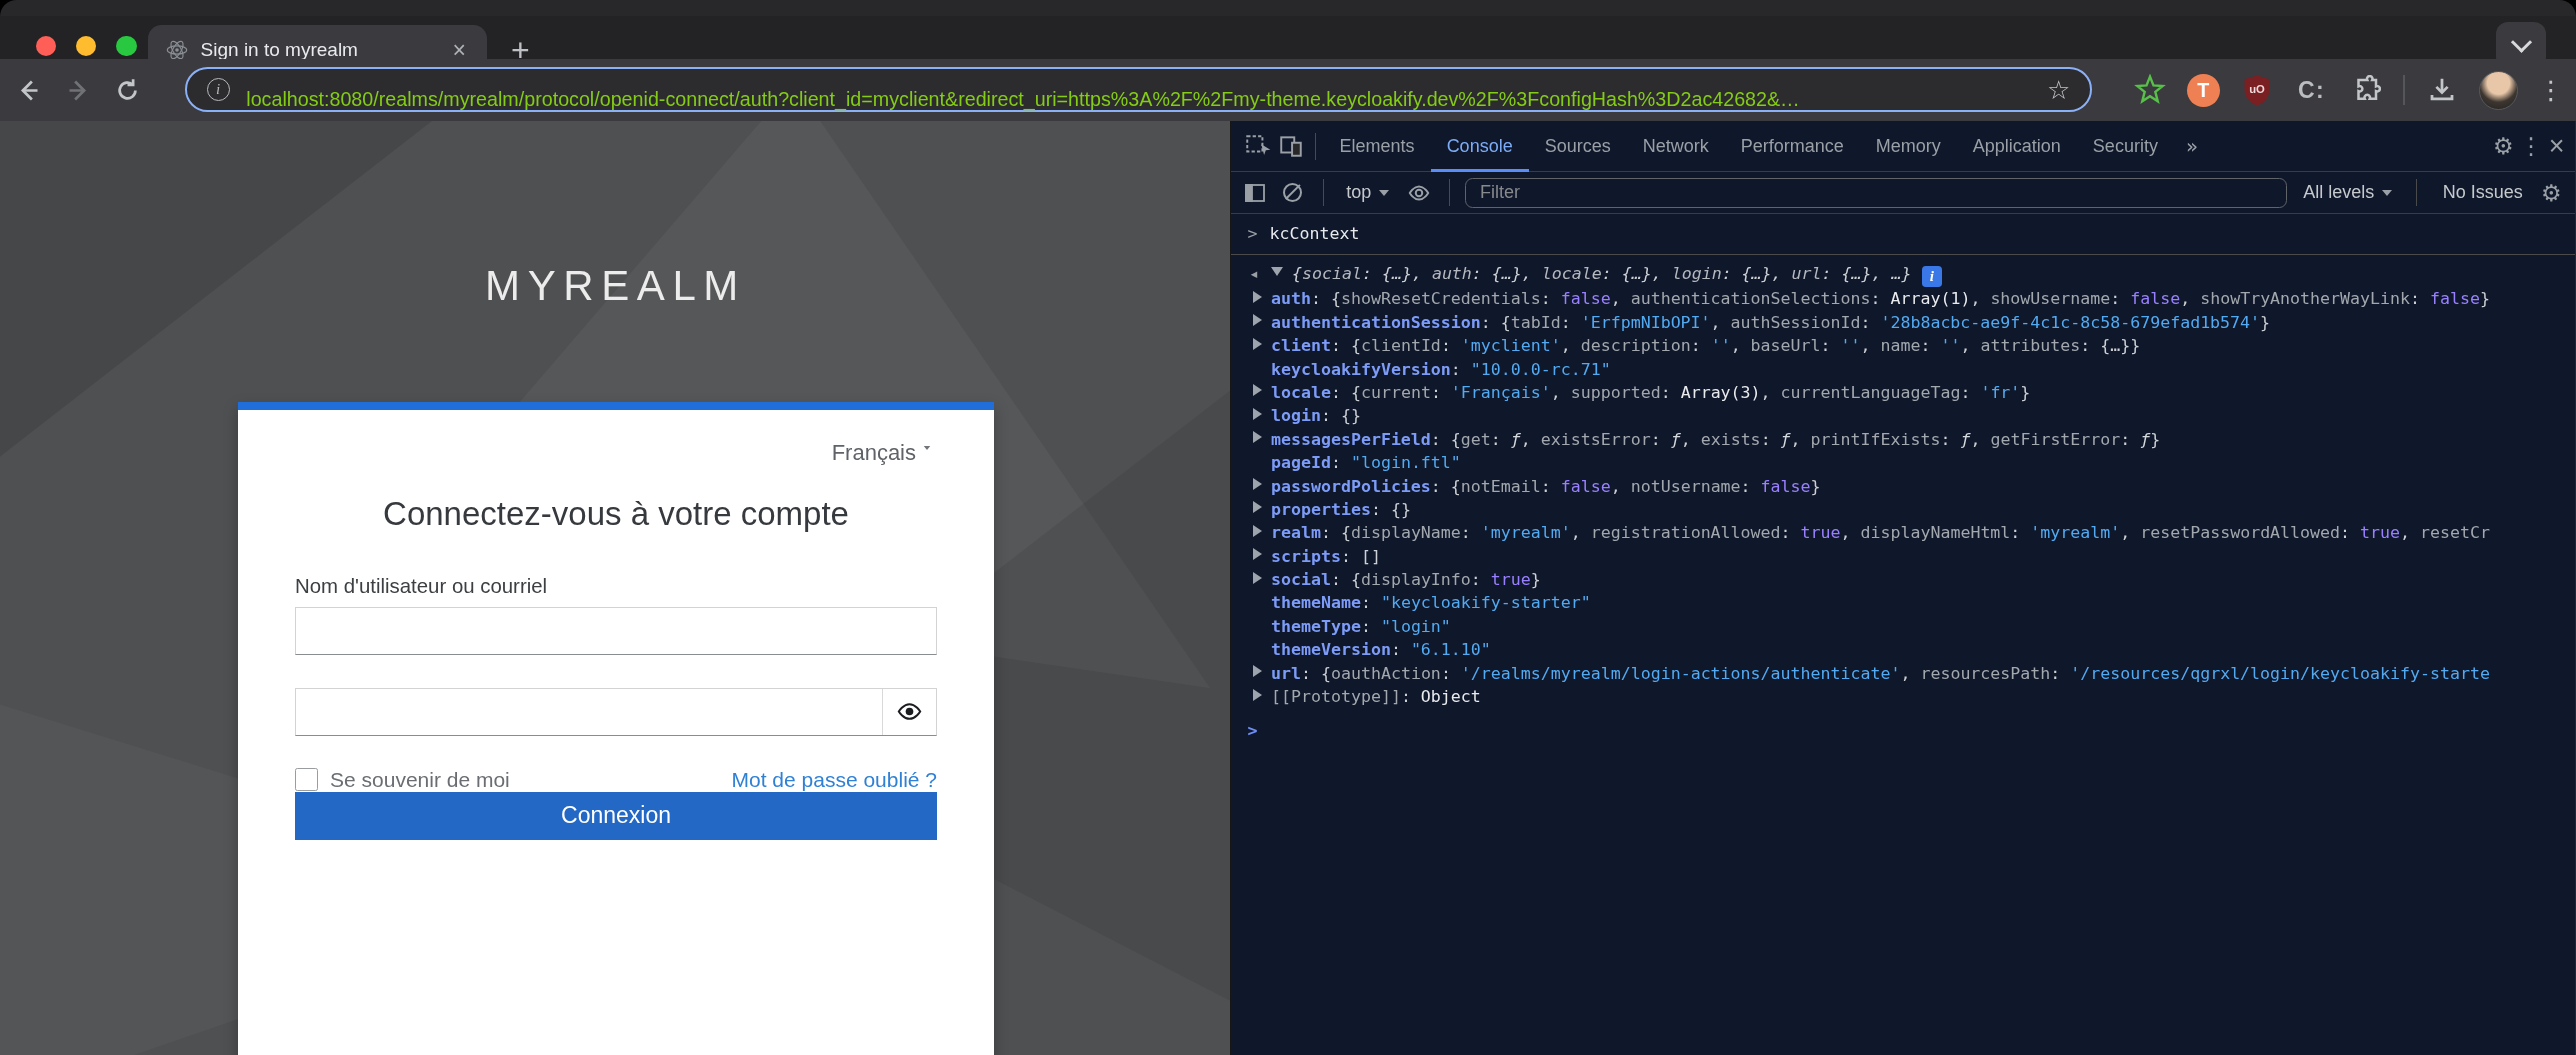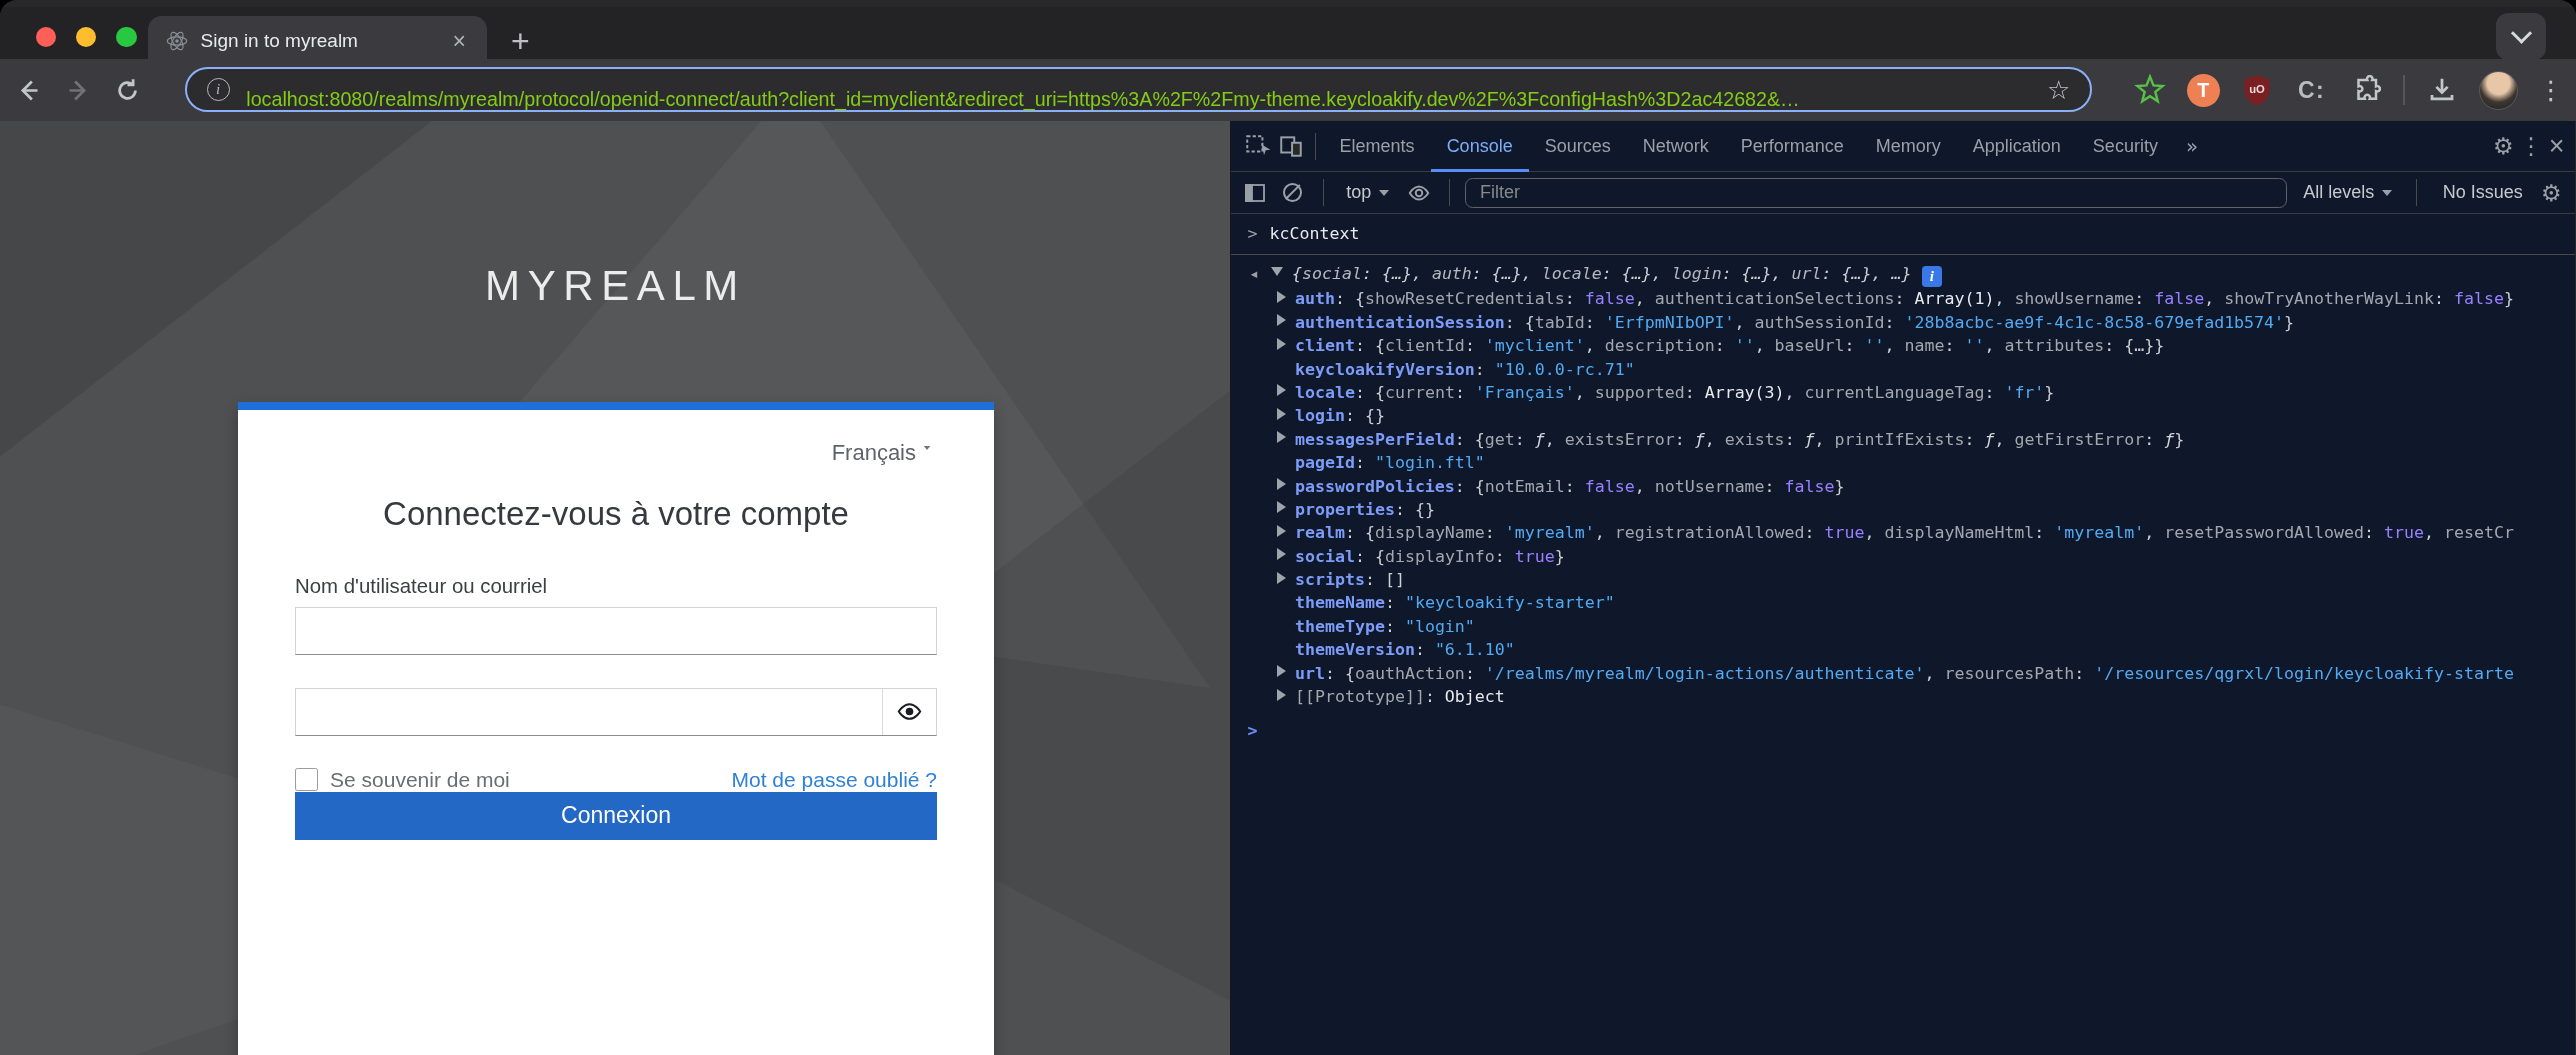--- a/index.html
+++ b/index.html
@@ -1,21 +1,21 @@
 <!DOCTYPE html>
 <html style="font-size:12px"><head>
 <meta charset="utf-8">
 <style>
   html,body{margin:0;padding:0;background:#000;}
   *{box-sizing:border-box;}
   #screen{position:relative;width:2576px;height:1056px;background:#28282b;border-radius:16.6px 16.6px 0 0;overflow:hidden;
           font-family:"Liberation Sans",sans-serif;}
 
   
-  .titlebar{position:absolute;left:0;top:7px;width:100%;height:59px;background:#232326;}
+  .titlebar{position:absolute;left:0;top:16px;width:100%;height:59px;background:#232326;}
   .lights{position:absolute;left:36px;top:19.7px;display:flex;gap:19.7px;}
   .light{width:20.4px;height:20.4px;border-radius:50%;}
   .tab{position:absolute;left:148px;top:9px;width:339px;height:50px;background:#3b3b3f;border-radius:13.6px 13.6px 0 0;
        display:flex;align-items:center;padding:0 16.6px;color:#e8eaed;}
   .tab-title{font-size:19px;flex:1;margin-left:12px;white-space:nowrap;overflow:hidden;}
   .tab-close{font-size:23px;color:#aeb1b5;padding:0 4.5px;cursor:default;}
   .newtab{position:absolute;left:511px;top:12px;font-size:32px;color:#bdc0c4;font-weight:300;line-height:44px;}
   .tabstrip-chevron{position:absolute;right:30px;top:6px;width:50px;height:47px;background:#3b3b3f;border-radius:12px;
        display:flex;align-items:center;justify-content:center;}
   .chev-down{width:15px;height:15px;border-right:3px solid #d7d9db;border-bottom:3px solid #d7d9db;transform:rotate(45deg) translate(-2.3px,-2.3px);}
@@ -86,21 +86,21 @@
                 font-size:18px;padding:0 13.6px;outline:none;font-family:"Liberation Sans",sans-serif;}
   .filter-input::placeholder{color:#87898c;}
   .levels{display:flex;align-items:center;gap:7.6px;font-size:18px;color:#c7cacd;padding:0 9px;}
   .issues{font-size:18px;color:#c7cacd;padding:0 10.6px;}
 
   .console{position:relative;font-family:"DejaVu Sans Mono",monospace;font-size:16.6px;line-height:23.4px;}
   .echo-row{display:flex;align-items:center;padding:7.6px 0 4.5px 16.6px;color:#e8eaed;}
   .echo-chev{color:#9aa0a6;margin-right:12px;}
   .console-divider{height:0.8px;background:#4a4a4a;margin-top:4.5px;}
   .rows{padding-top:7.6px;}
-  .crow{white-space:nowrap;overflow:hidden;padding-left:64px;height:23.4px;}
+  .crow{white-space:nowrap;overflow:hidden;padding-left:40px;height:23.4px;}
   .crow.result{padding-left:18px;font-style:italic;height:25px;}
   .ret{color:#9aa0a6;margin-right:12px;font-style:normal;}
   .tri{display:inline-block;width:0;height:0;vertical-align:1.5px;}
   .tri.r{border-left:9px solid #9ea4ab;border-top:6px solid transparent;border-bottom:6px solid transparent;margin-left:-18px;margin-right:9px;}
   .tri.d{border-top:9px solid #9ea4ab;border-left:6px solid transparent;border-right:6px solid transparent;margin-right:9px;vertical-align:3px;}
   .sg-k{color:#7d9cf8;font-weight:bold;}
   .sg-dk{color:#a3a8ae;}
   .sg-s{color:#52aaf2;}
   .sg-b{color:#9980ff;}
   .sg-p{color:#cdd0d4;}
@@ -318,22 +318,22 @@
             <div class="crow"><span class="tri r"></span><span class="sg-k">authenticationSession</span><span class="sg-p">: {</span><span class="sg-dk">tabId</span><span class="sg-p">: </span><span class="sg-s">'ErfpmNIbOPI'</span><span class="sg-p">, </span><span class="sg-dk">authSessionId</span><span class="sg-p">: </span><span class="sg-s">'28b8acbc-ae9f-4c1c-8c58-679efad1b574'</span><span class="sg-p">}</span></div>
             <div class="crow"><span class="tri r"></span><span class="sg-k">client</span><span class="sg-p">: {</span><span class="sg-dk">clientId</span><span class="sg-p">: </span><span class="sg-s">'myclient'</span><span class="sg-p">, </span><span class="sg-dk">description</span><span class="sg-p">: </span><span class="sg-s">''</span><span class="sg-p">, </span><span class="sg-dk">baseUrl</span><span class="sg-p">: </span><span class="sg-s">''</span><span class="sg-p">, </span><span class="sg-dk">name</span><span class="sg-p">: </span><span class="sg-s">''</span><span class="sg-p">, </span><span class="sg-dk">attributes</span><span class="sg-p">: {…}}</span></div>
             <div class="crow"><span class="sg-k">keycloakifyVersion</span><span class="sg-p">: </span><span class="sg-s">"10.0.0-rc.71"</span></div>
             <div class="crow"><span class="tri r"></span><span class="sg-k">locale</span><span class="sg-p">: {</span><span class="sg-dk">current</span><span class="sg-p">: </span><span class="sg-s">'Français'</span><span class="sg-p">, </span><span class="sg-dk">supported</span><span class="sg-p">: </span><span class="sg-w">Array(3)</span><span class="sg-p">, </span><span class="sg-dk">currentLanguageTag</span><span class="sg-p">: </span><span class="sg-s">'fr'</span><span class="sg-p">}</span></div>
             <div class="crow"><span class="tri r"></span><span class="sg-k">login</span><span class="sg-p">: {}</span></div>
             <div class="crow"><span class="tri r"></span><span class="sg-k">messagesPerField</span><span class="sg-p">: {</span><span class="sg-dk">get</span><span class="sg-p">: </span><span class="sg-f">ƒ</span><span class="sg-p">, </span><span class="sg-dk">existsError</span><span class="sg-p">: </span><span class="sg-f">ƒ</span><span class="sg-p">, </span><span class="sg-dk">exists</span><span class="sg-p">: </span><span class="sg-f">ƒ</span><span class="sg-p">, </span><span class="sg-dk">printIfExists</span><span class="sg-p">: </span><span class="sg-f">ƒ</span><span class="sg-p">, </span><span class="sg-dk">getFirstError</span><span class="sg-p">: </span><span class="sg-f">ƒ</span><span class="sg-p">}</span></div>
             <div class="crow"><span class="sg-k">pageId</span><span class="sg-p">: </span><span class="sg-s">"login.ftl"</span></div>
             <div class="crow"><span class="tri r"></span><span class="sg-k">passwordPolicies</span><span class="sg-p">: {</span><span class="sg-dk">notEmail</span><span class="sg-p">: </span><span class="sg-b">false</span><span class="sg-p">, </span><span class="sg-dk">notUsername</span><span class="sg-p">: </span><span class="sg-b">false</span><span class="sg-p">}</span></div>
             <div class="crow"><span class="tri r"></span><span class="sg-k">properties</span><span class="sg-p">: {}</span></div>
             <div class="crow"><span class="tri r"></span><span class="sg-k">realm</span><span class="sg-p">: {</span><span class="sg-dk">displayName</span><span class="sg-p">: </span><span class="sg-s">'myrealm'</span><span class="sg-p">, </span><span class="sg-dk">registrationAllowed</span><span class="sg-p">: </span><span class="sg-b">true</span><span class="sg-p">, </span><span class="sg-dk">displayNameHtml</span><span class="sg-p">: </span><span class="sg-s">'myrealm'</span><span class="sg-p">, </span><span class="sg-dk">resetPasswordAllowed</span><span class="sg-p">: </span><span class="sg-b">true</span><span class="sg-p">, </span><span class="sg-dk">resetCr</span></div>
+            <div class="crow"><span class="tri r"></span><span class="sg-k">scripts</span><span class="sg-p">: []</span></div>
             <div class="crow"><span class="tri r"></span><span class="sg-k">social</span><span class="sg-p">: {</span><span class="sg-dk">displayInfo</span><span class="sg-p">: </span><span class="sg-b">true</span><span class="sg-p">}</span></div>
-            <div class="crow"><span class="tri r"></span><span class="sg-k">scripts</span><span class="sg-p">: []</span></div>
             <div class="crow"><span class="sg-k">themeName</span><span class="sg-p">: </span><span class="sg-s">"keycloakify-starter"</span></div>
             <div class="crow"><span class="sg-k">themeType</span><span class="sg-p">: </span><span class="sg-s">"login"</span></div>
             <div class="crow"><span class="sg-k">themeVersion</span><span class="sg-p">: </span><span class="sg-s">"6.1.10"</span></div>
             <div class="crow"><span class="tri r"></span><span class="sg-k">url</span><span class="sg-p">: {</span><span class="sg-dk">oauthAction</span><span class="sg-p">: </span><span class="sg-s">'/realms/myrealm/login-actions/authenticate'</span><span class="sg-p">, </span><span class="sg-dk">resourcesPath</span><span class="sg-p">: </span><span class="sg-s">'/resources/qgrxl/login/keycloakify-starte</span></div>
             <div class="crow"><span class="tri r"></span><span class="sg-dk">[[Prototype]]</span><span class="sg-p">: </span><span class="sg-w">Object</span></div>
           </div>
         <div class="prompt-row">
           <span>&gt;</span>
         </div>
       </div>

